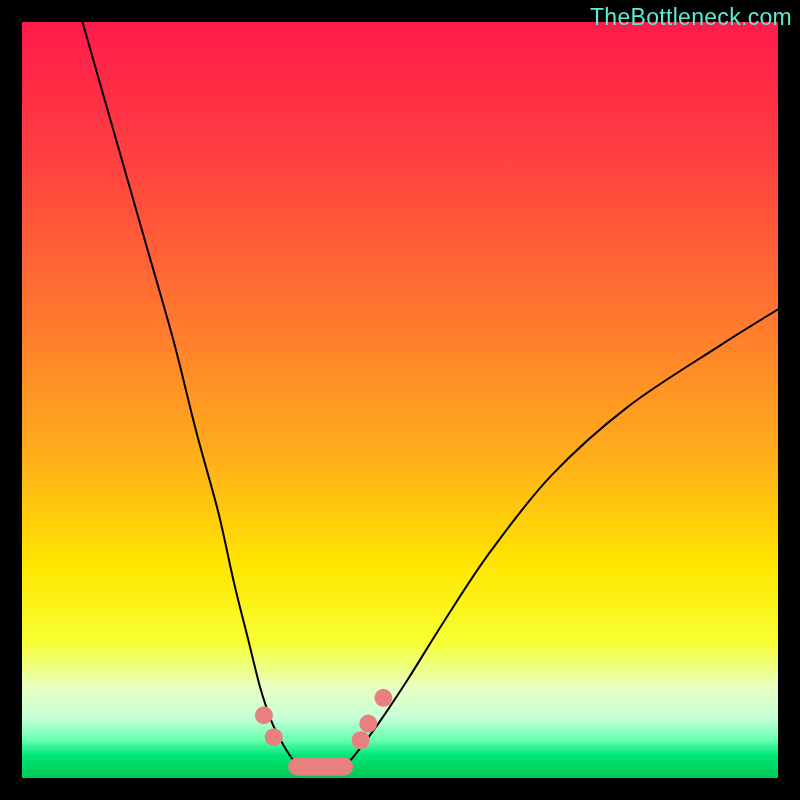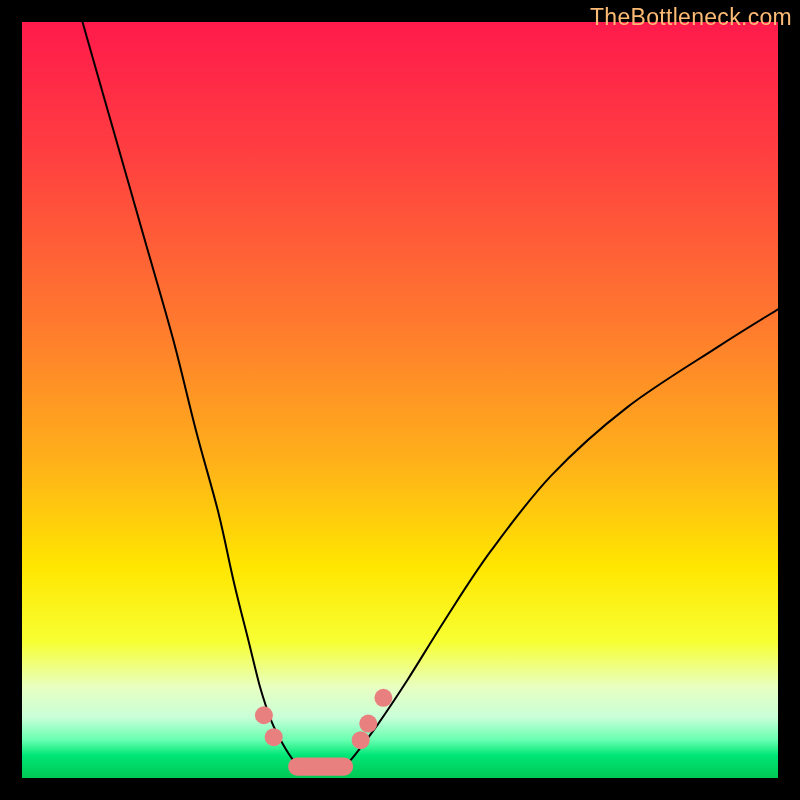--- a/index.html
+++ b/index.html
@@ -1,17 +1,17 @@
 <!DOCTYPE html>
 <html><head>
 <meta charset="utf-8">
 <style>
 html,body{margin:0;padding:0;width:800px;height:800px;background:#000;overflow:hidden;font-family:Arial,Helvetica,sans-serif}
 .frame{position:absolute;left:22px;top:22px;width:756px;height:756px}
-.watermark{position:absolute;right:8px;top:4px;color:#fdba74;font-size:23px;font-weight:400;letter-spacing:0.3px}
+.watermark{position:absolute;right:8px;top:4px;color:#5eead4;font-size:23px;font-weight:400;letter-spacing:0.3px}
 svg{display:block}
 </style>
 </head>
 <body>
 
 <div class="frame">
 <svg id="chart" width="756" height="756" viewBox="0 0 756 756">
   <defs>
     <linearGradient id="bg" x1="0" y1="0" x2="0" y2="1">
           <stop offset="0%" stop-color="#ff1a4b"></stop>

